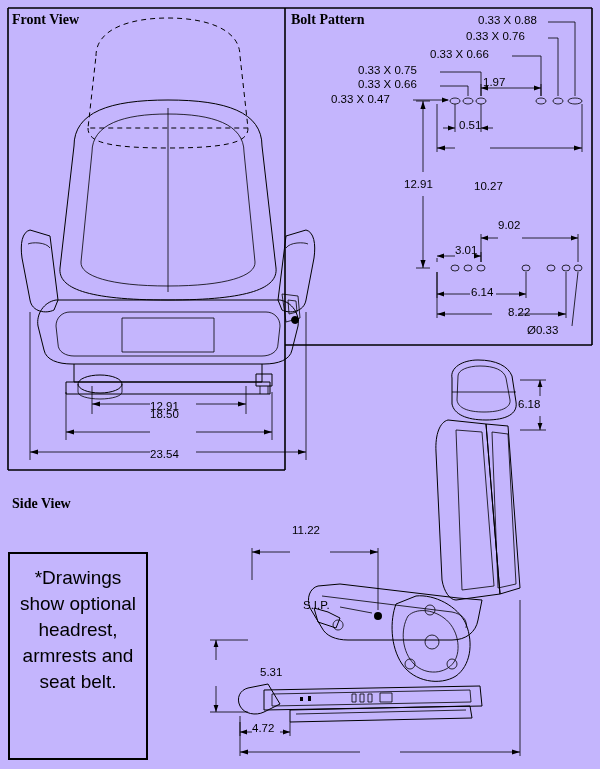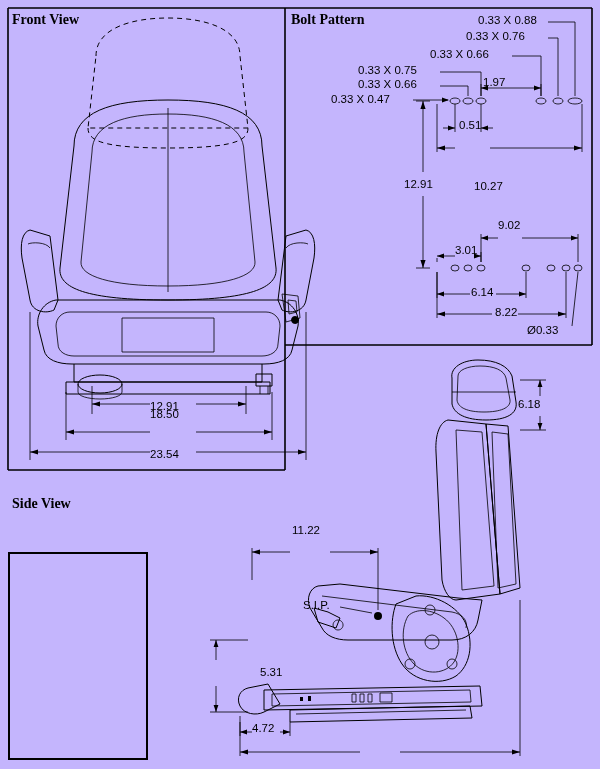--- a/index.html
+++ b/index.html
@@ -245,40 +245,41 @@
       <path class="ln-thin" d="M240 752 L360 752 M400 752 L520 752"></path>
       <path class="fill-k" d="M240 752 l8 -2.6 l0 5.2 Z M520 752 l-8 -2.6 l0 5.2 Z"></path>
     </g>
   </svg>
 
   <div class="label-title" style="left:12px; top:12px;">Front View</div>
   <div class="label-title" style="left:291px; top:12px;">Bolt Pattern</div>
   <div class="label-title" style="left:12px; top:496px;">Side View</div>
 
   <div class="note-box"></div>
+  <div class="note-text">*Drawings show optional headrest, armrests and seat belt.</div>
 
   <div class="dim-text" style="left:150px; top:400px;">12.91</div>
   <div class="dim-text" style="left:150px; top:408px;">18.50</div>
   <div class="dim-text" style="left:150px; top:448px;">23.54</div>
 
   <div class="dim-text" style="left:466px; top:14px;padding-left:12px;">0.33 X 0.88</div>
   <div class="dim-text" style="left:466px; top:30px;">0.33 X 0.76</div>
   <div class="dim-text" style="left:430px; top:48px;">0.33 X 0.66</div>
   <div class="dim-text" style="left:358px; top:64px;">0.33 X 0.75</div>
   <div class="dim-text" style="left:358px; top:78px;">0.33 X 0.66</div>
   <div class="dim-text" style="left:331px; top:93px;">0.33 X 0.47</div>
 
   <div class="dim-text" style="left:483px; top:76px;">1.97</div>
   <div class="dim-text" style="left:459px; top:119px;">0.51</div>
   <div class="dim-text" style="left:474px; top:140px;margin-top:40px;">10.27</div>
   <div class="dim-text" style="left:404px; top:178px;">12.91</div>
   <div class="dim-text" style="left:498px; top:219px;">9.02</div>
   <div class="dim-text" style="left:455px; top:244px;">3.01</div>
   <div class="dim-text" style="left:471px; top:286px;text-align:center;">6.14</div>
-  <div class="dim-text" style="left:495px; top:306px;">8.22</div>
+  <div class="dim-text" style="left:508px; top:306px;">8.22</div>
   <div class="dim-text" style="left:527px; top:324px;">Ø0.33</div>
 
   <div class="dim-text" style="left:518px; top:398px;">6.18</div>
   <div class="dim-text" style="left:292px; top:524px;">11.22</div>
   <div class="dim-text" style="left:222px; top:666px;padding-left:38px;">5.31</div>
   <div class="dim-text" style="left:252px; top:722px;">4.72</div>
   <div class="dim-text" style="left:342px; top:744px;margin-top:40px;">21.14</div>
   <div class="dim-text" style="left:303px; top:599px;">S.I.P.</div>
 
 </div>

